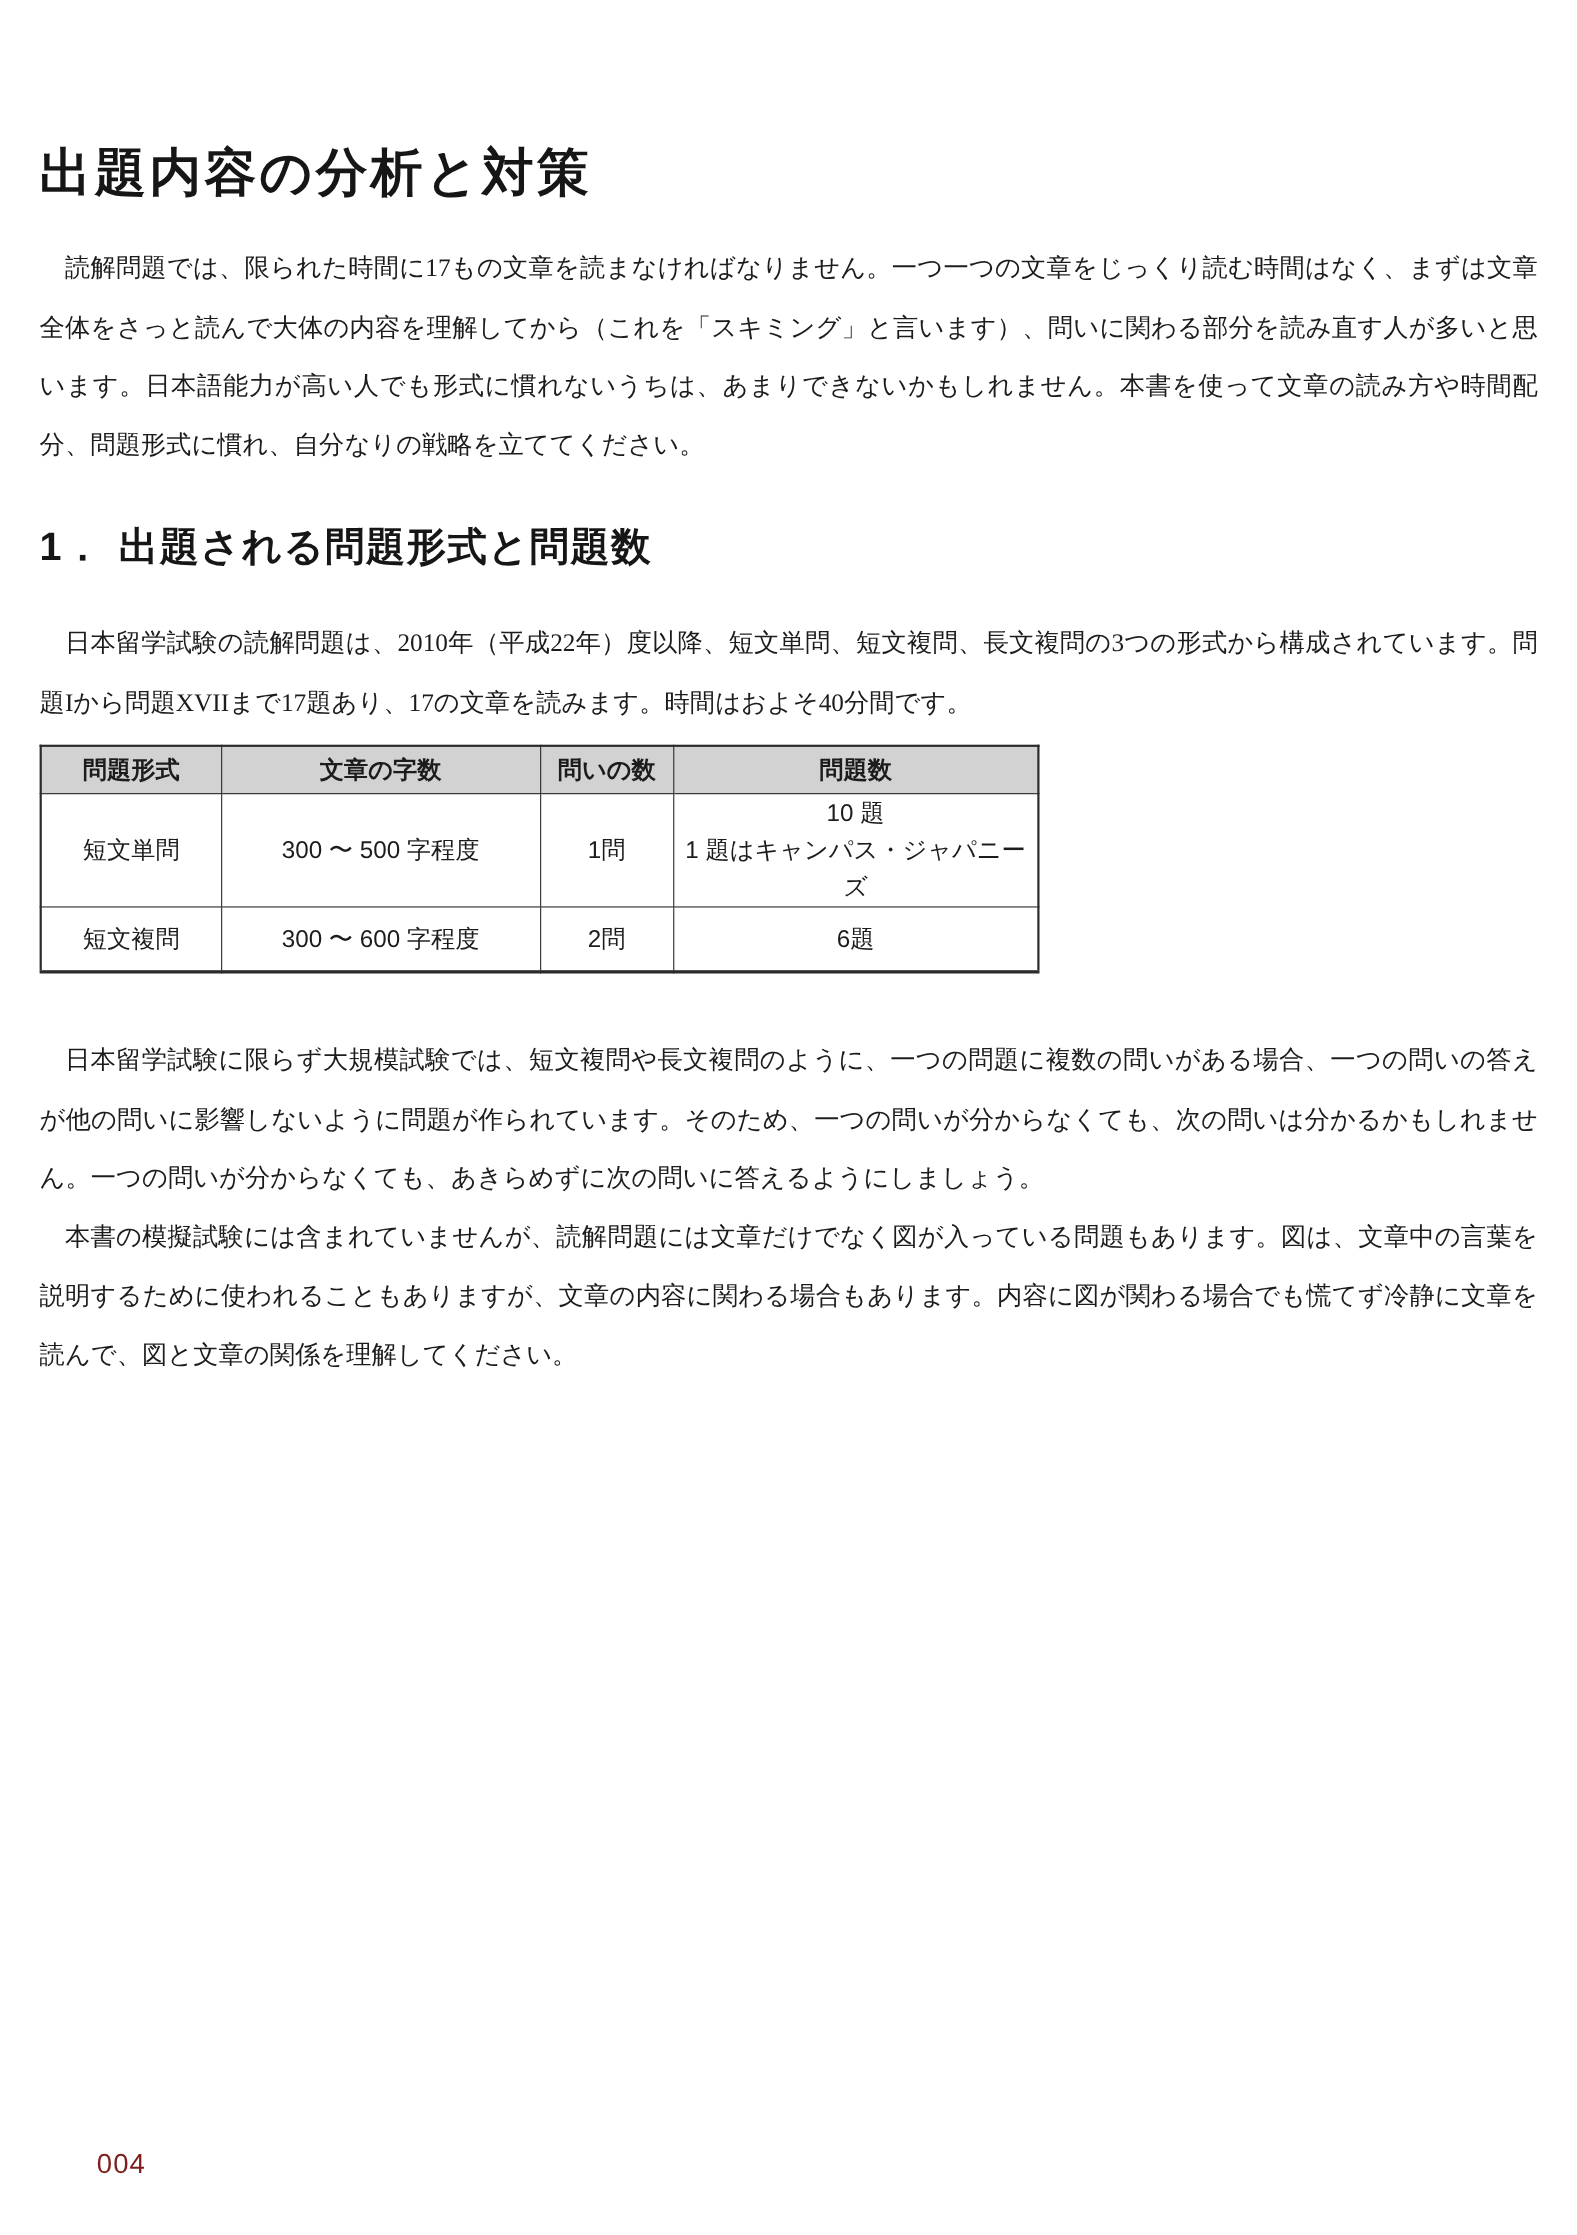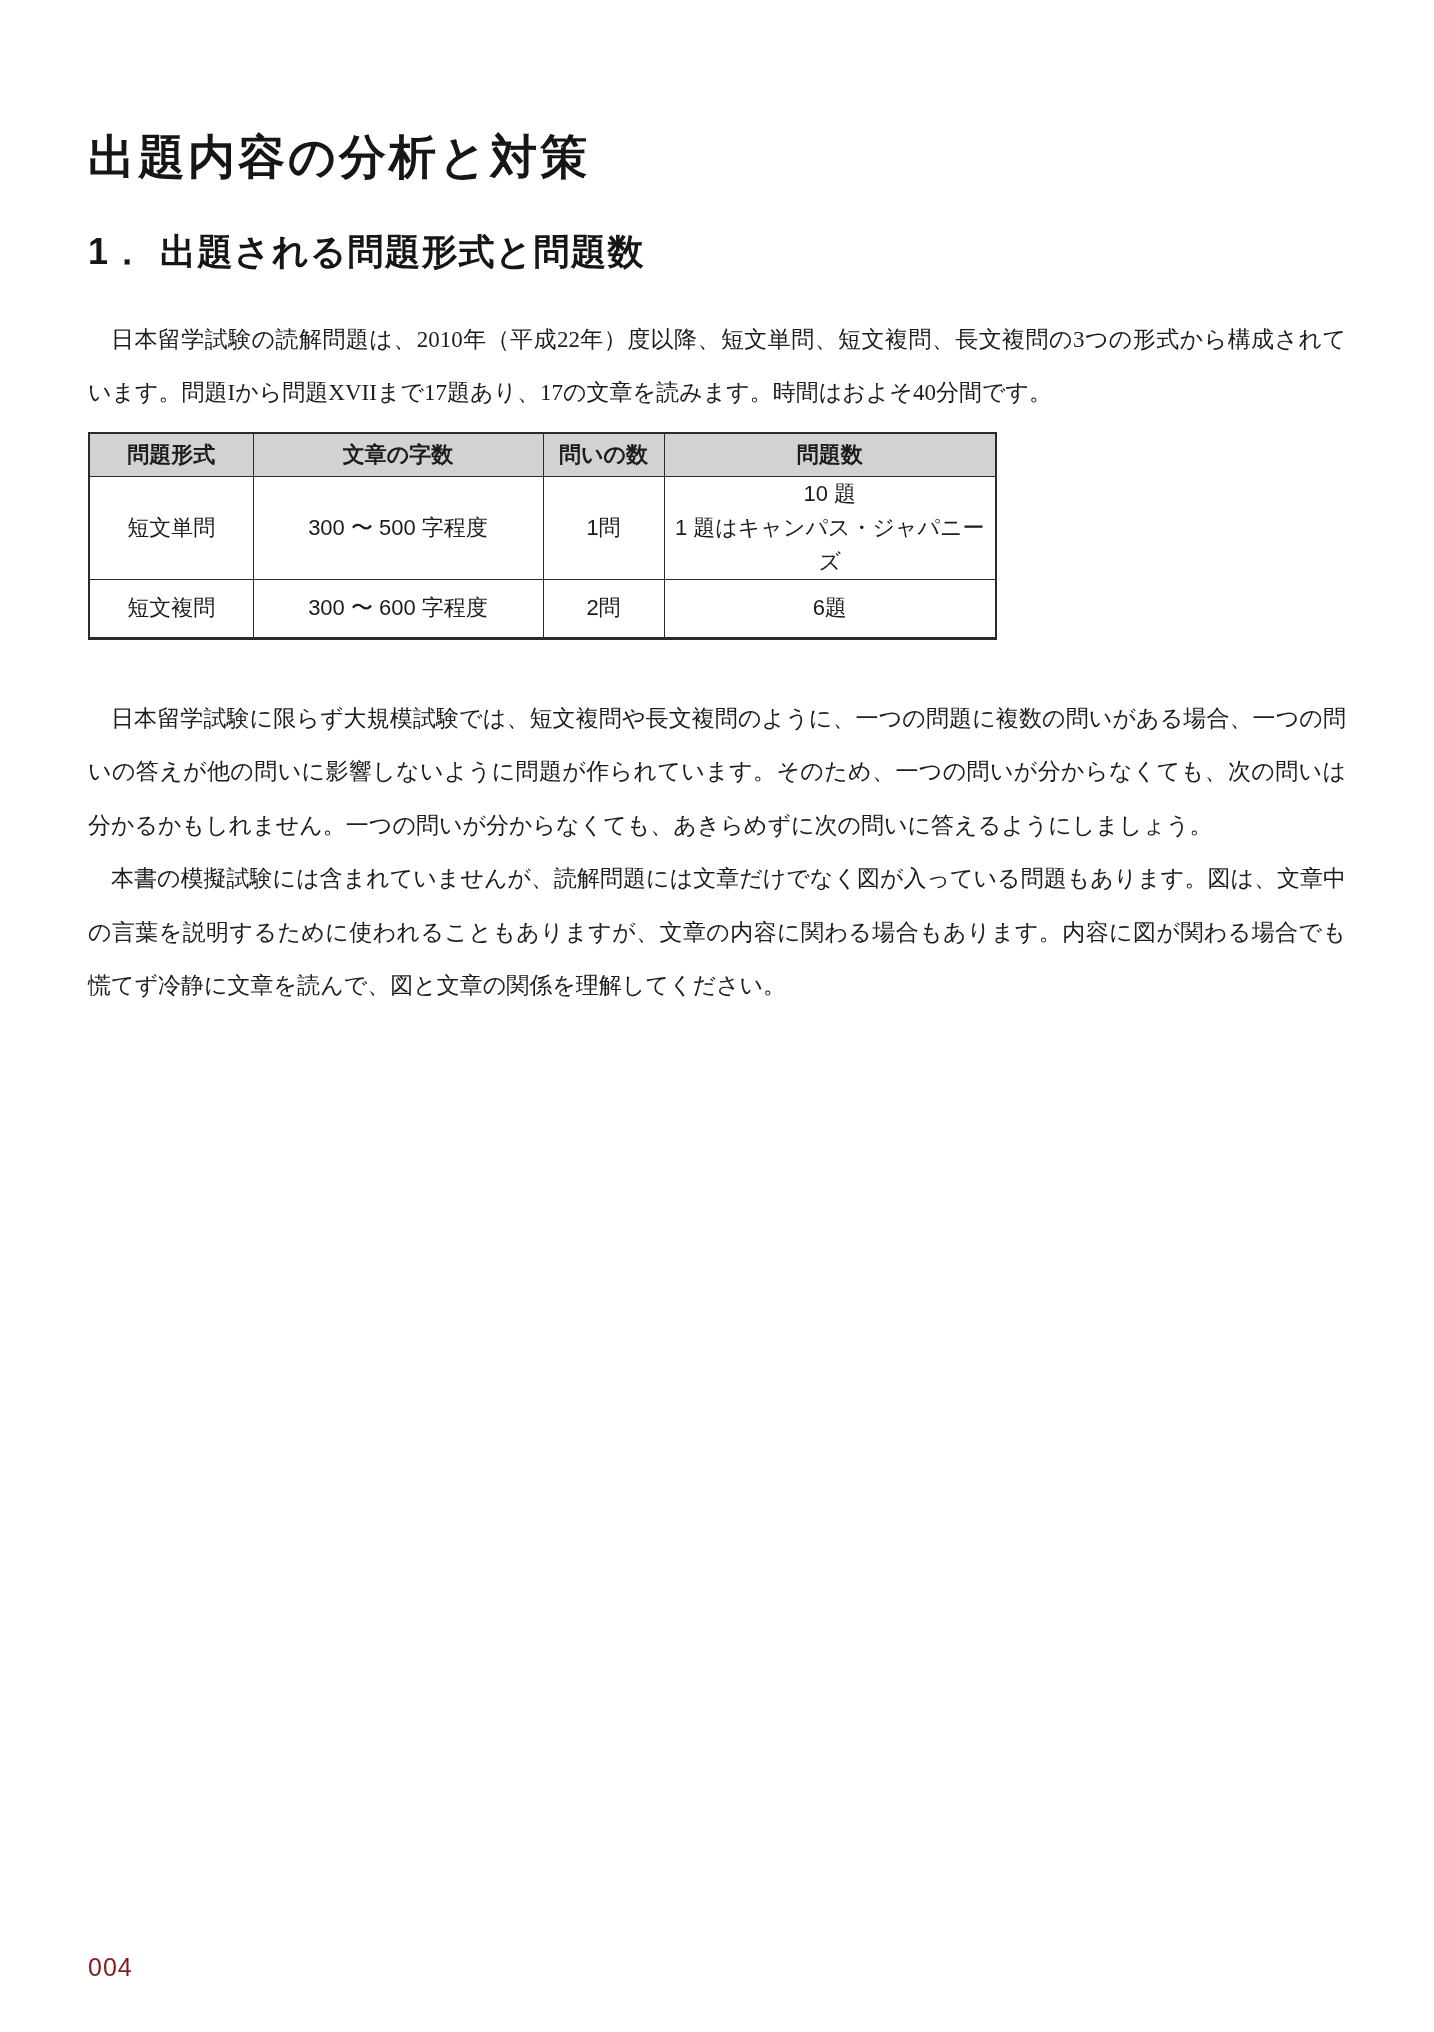--- a/index.html
+++ b/index.html
@@ -6,21 +6,21 @@
   body {
     width: 1434px;
     height: 2032px;
     background: #ffffff;
     color: #1f1f1f;
     position: relative;
     overflow: hidden;
     font-family: "Liberation Serif", serif;
   }
   .content {
-    padding: 0 88px;
+    padding: 0 36px;
   }
   .doc-title {
     padding-top: 98px;
     font-family: "Liberation Sans", sans-serif;
     font-weight: 700;
     font-size: 47px;
     letter-spacing: 3px;
     line-height: 1.2;
     color: #161616;
   }
@@ -105,20 +105,23 @@
   }
 </style>
 </head>
 <body>
 
 <div class="content">
 
   <h1 class="doc-title">出題内容の分析と対策</h1>
 
 
+  <div class="para-block" id="p1-block">
+    <p>読解問題では、限られた時間に17もの文章を読まなければなりません。一つ一つの文章をじっくり読む時間はなく、まずは文章全体をさっと読んで大体の内容を理解してから（これを「スキミング」と言います）、問いに関わる部分を読み直す人が多いと思います。日本語能力が高い人でも形式に慣れないうちは、あまりできないかもしれません。本書を使って文章の読み方や時間配分、問題形式に慣れ、自分なりの戦略を立ててください。</p>
+  </div>
 
   <h3 class="sub-heading"><span class="num">1．</span><span>出題される問題形式と問題数</span></h3>
 
   <div class="para-block" id="p2-block">
     <p>日本留学試験の読解問題は、2010年（平成22年）度以降、短文単問、短文複問、長文複問の3つの形式から構成されています。問題Iから問題XVIIまで17題あり、17の文章を読みます。時間はおよそ40分間です。</p>
   </div>
 
 
   <table class="structure">
     <colgroup>

